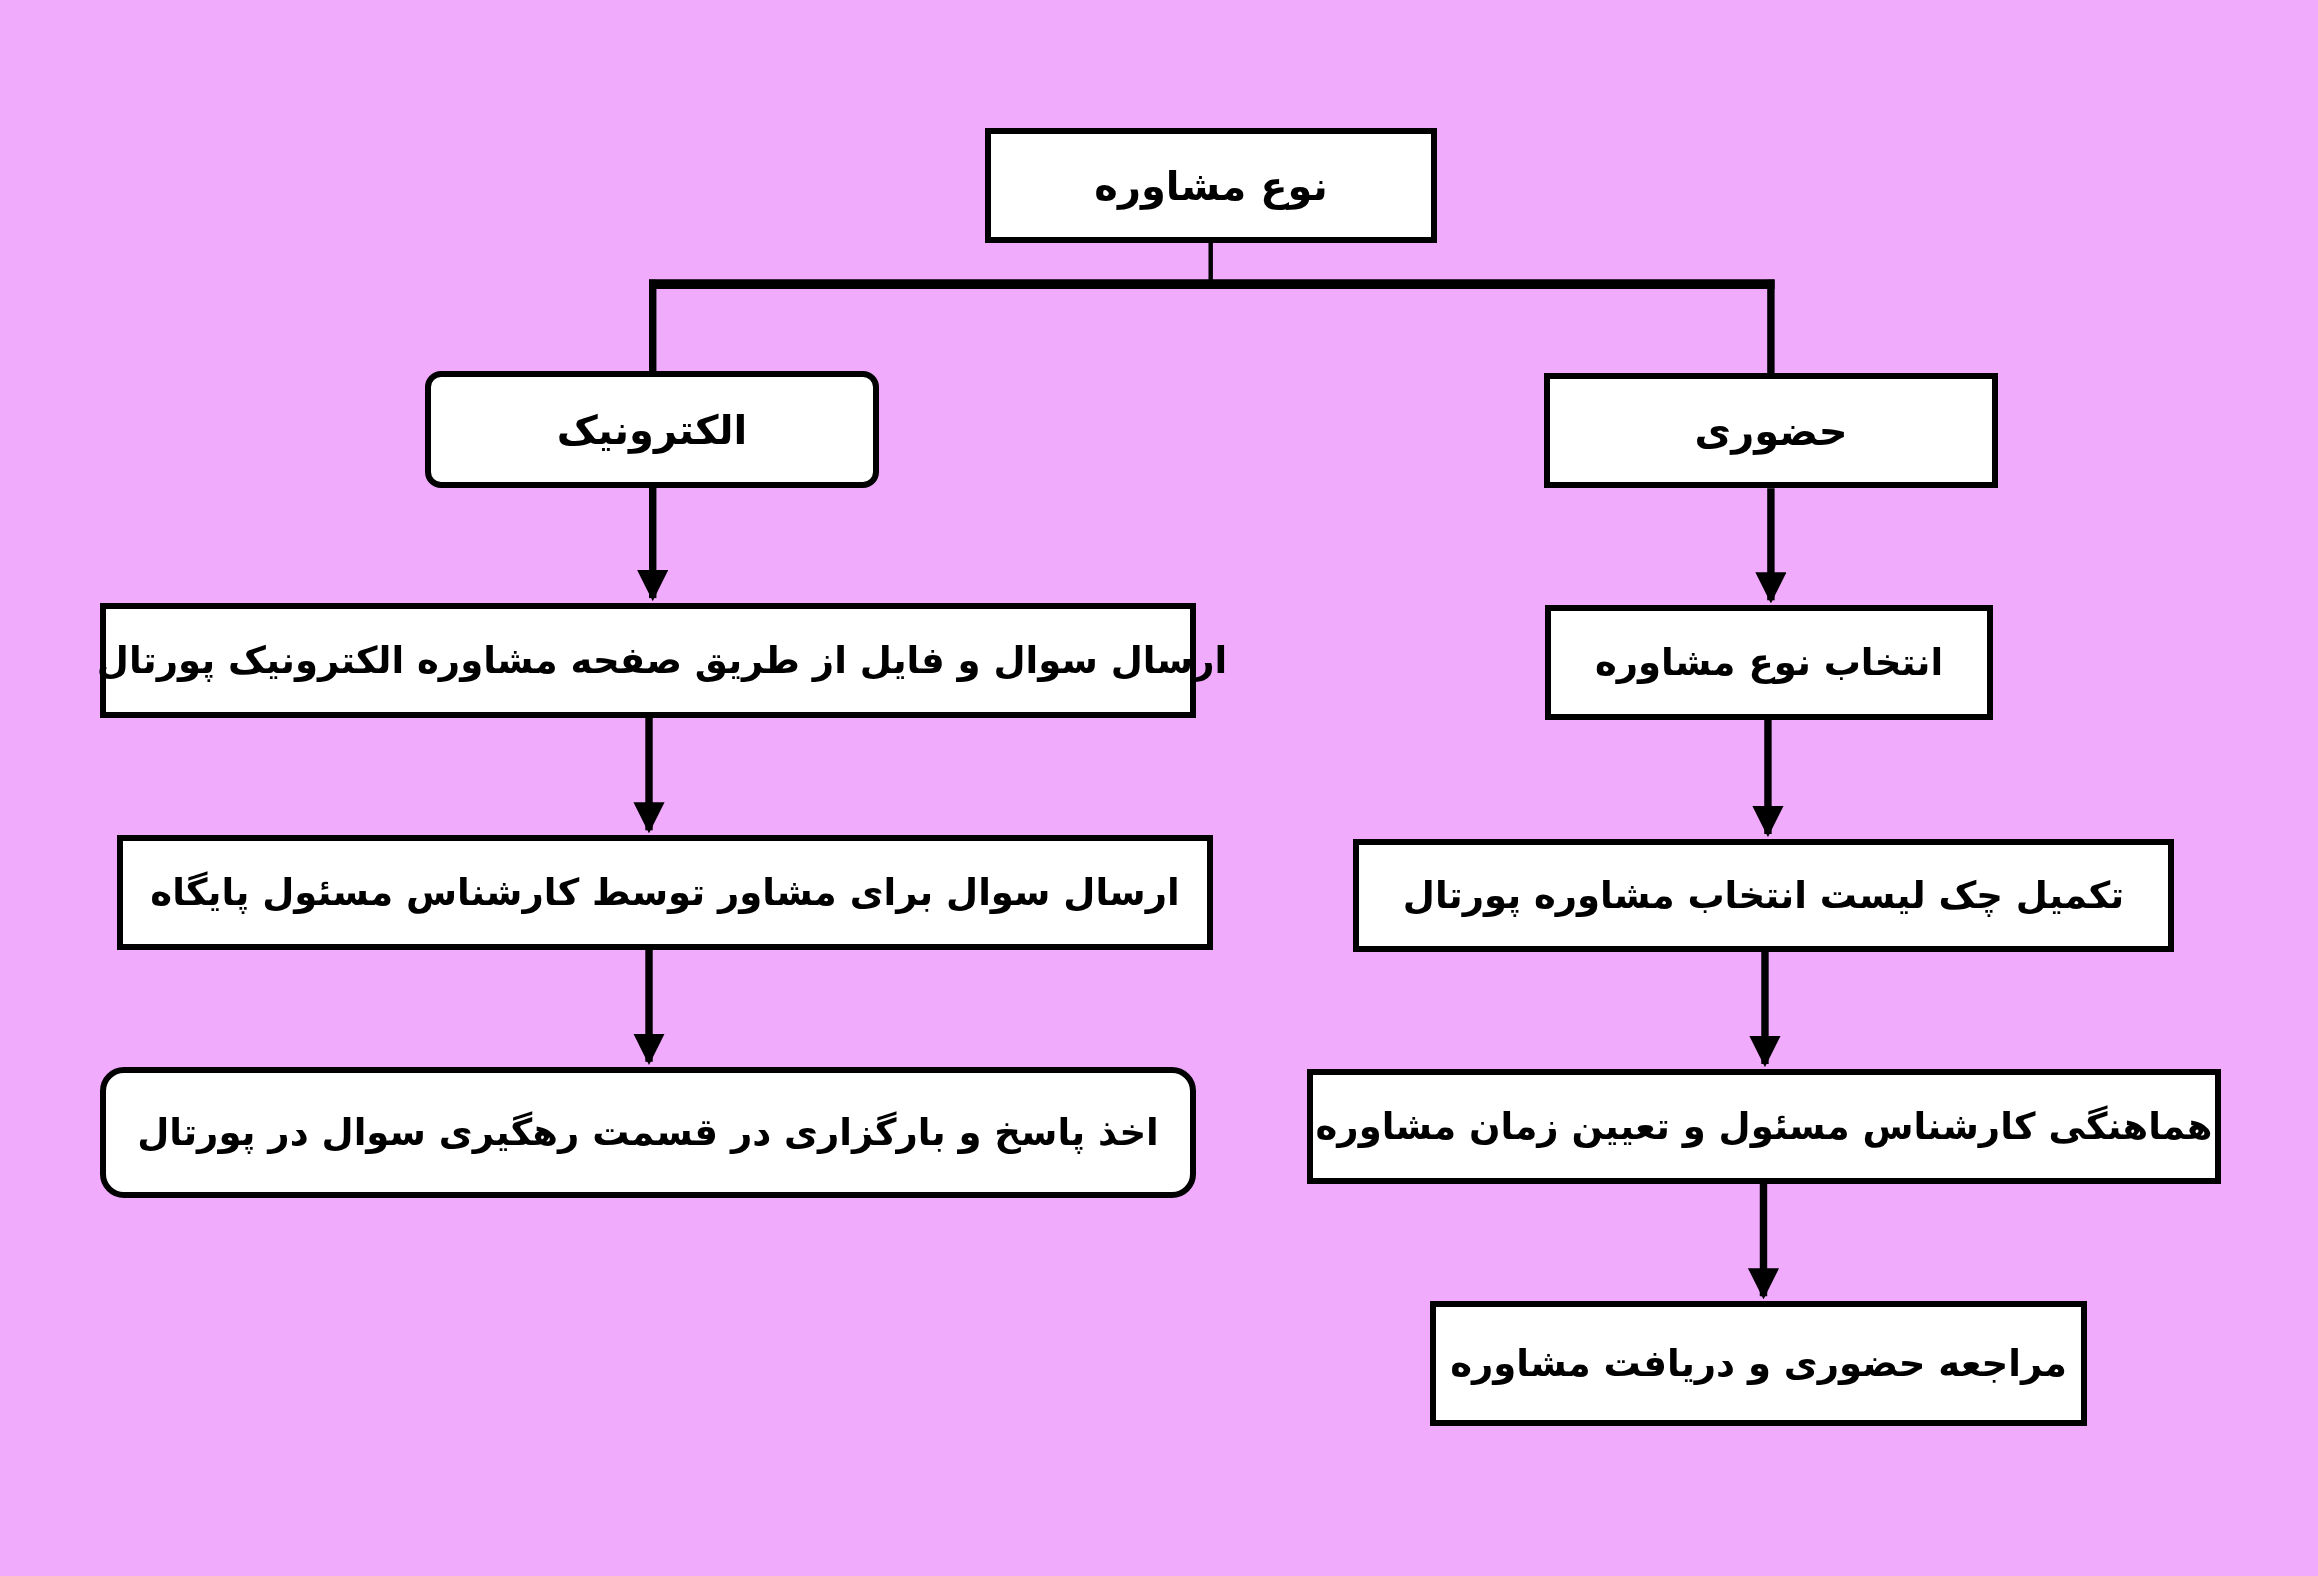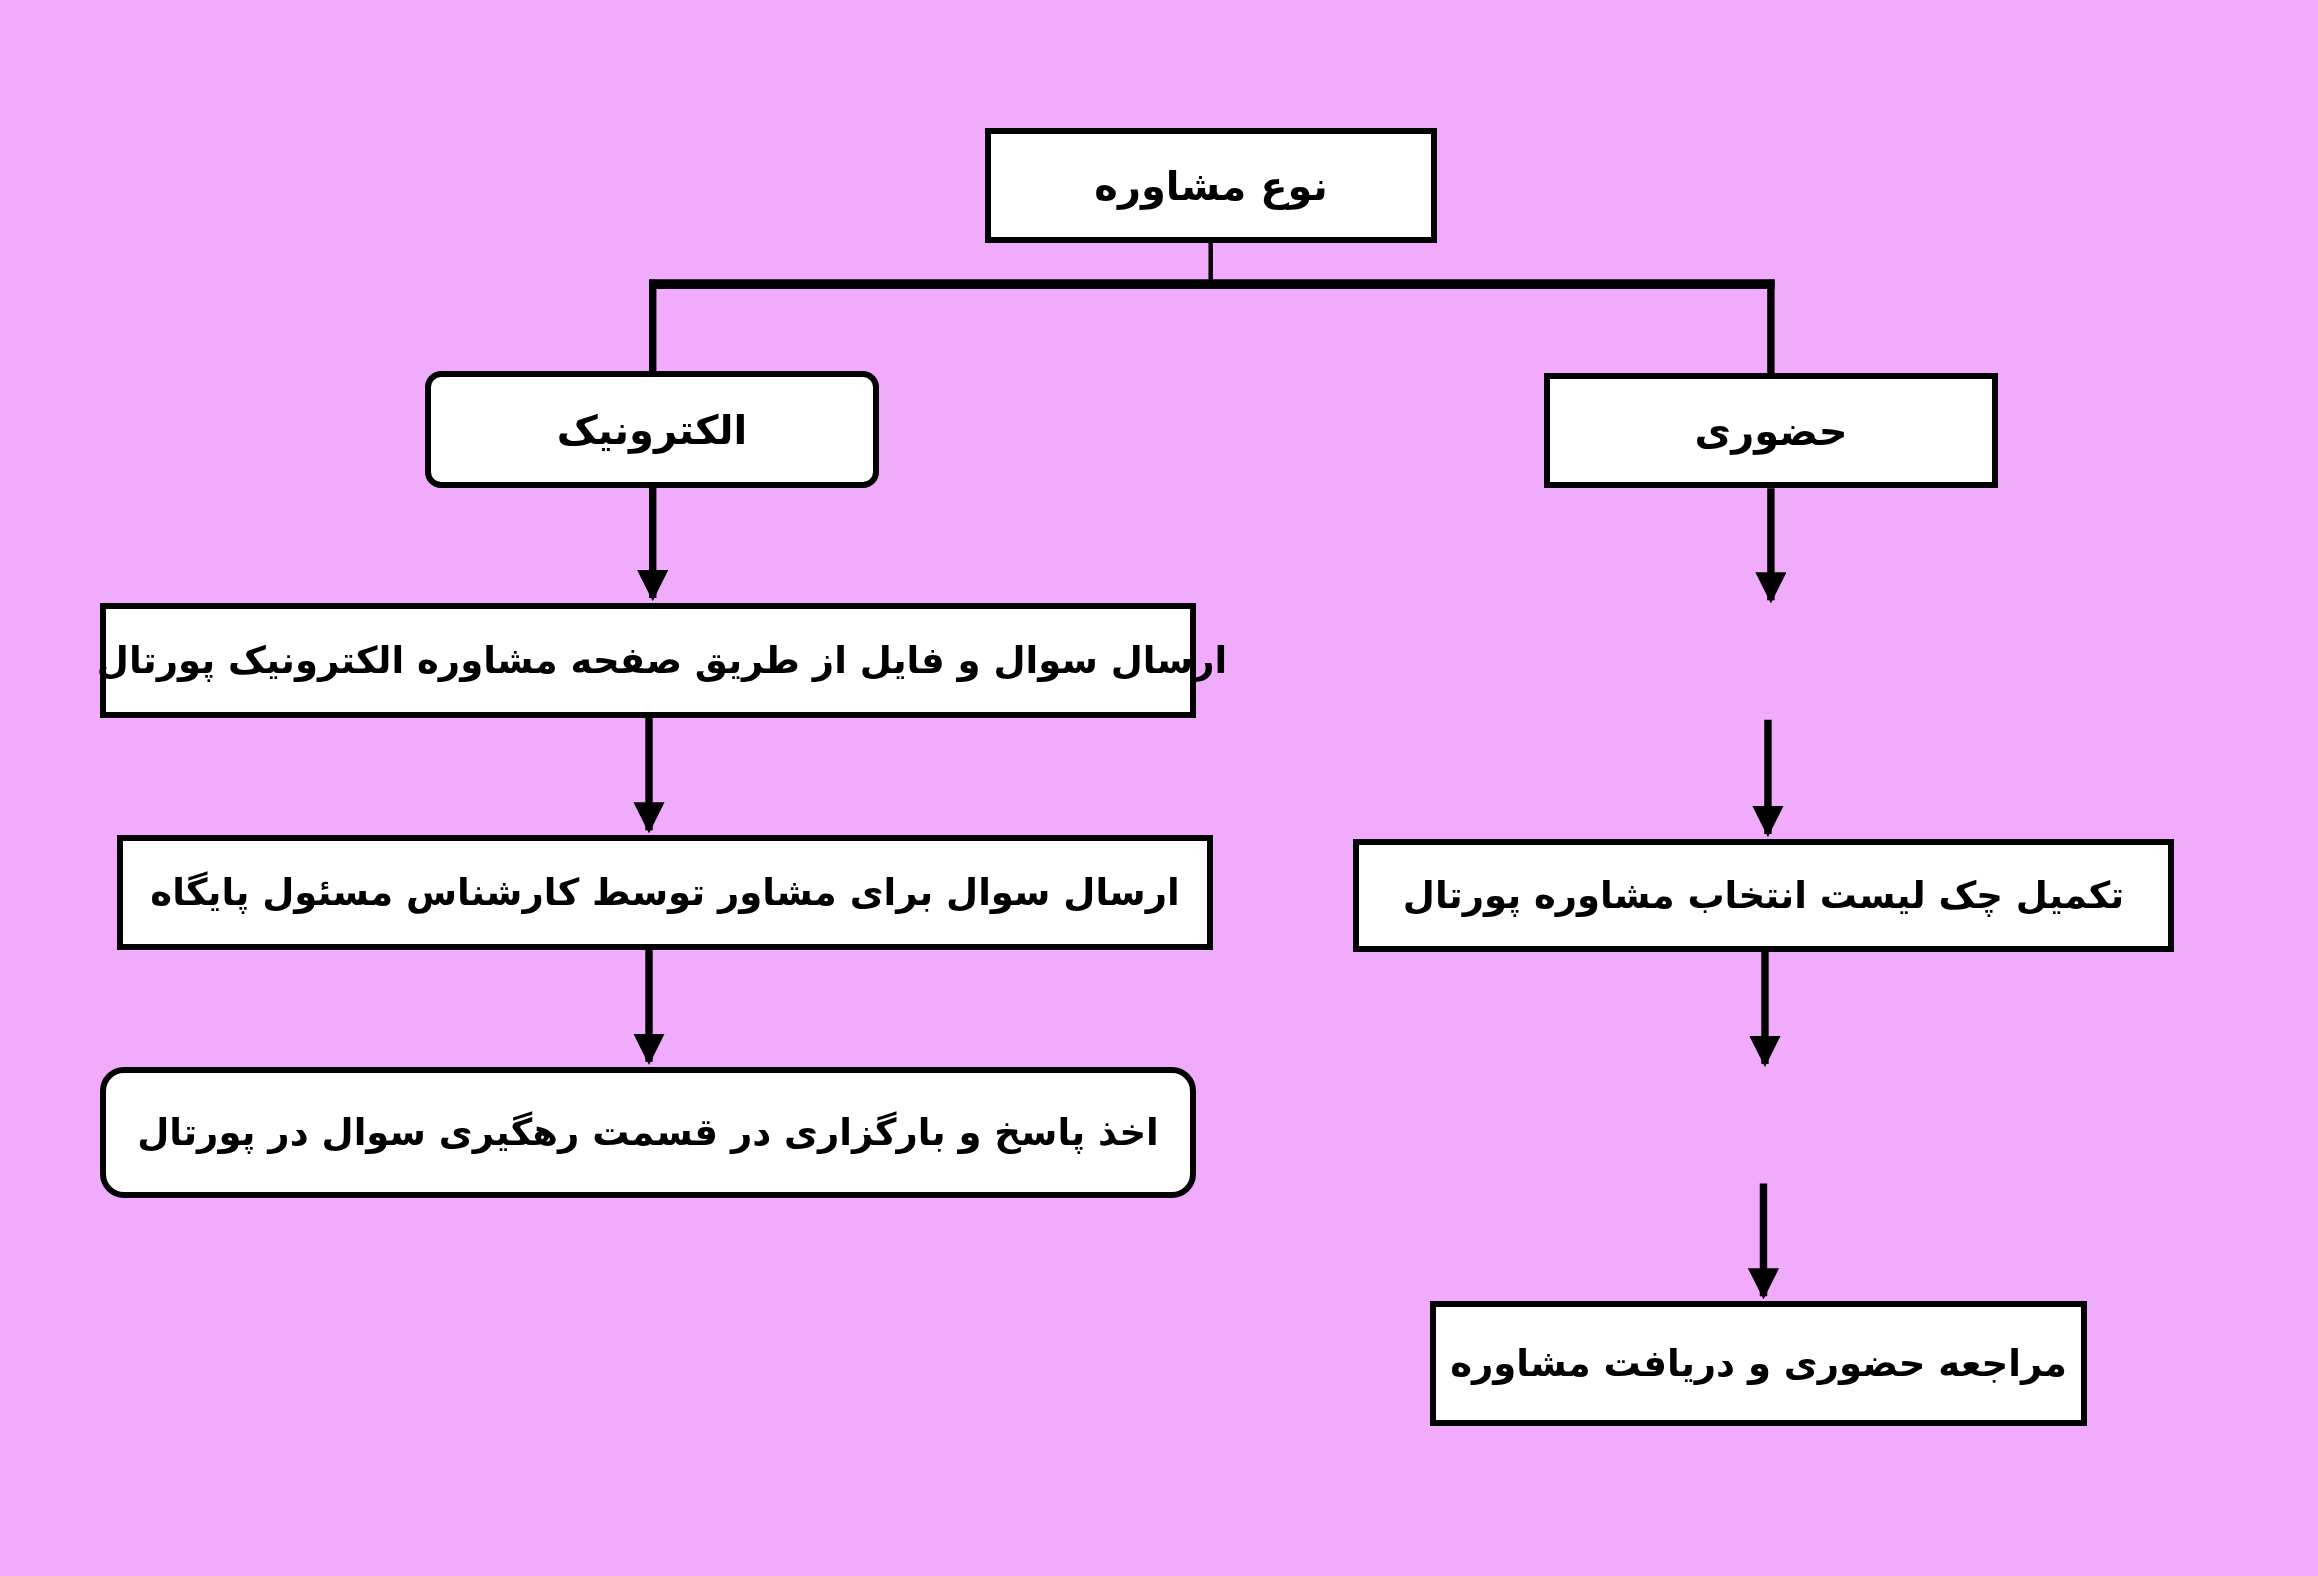--- a/index.html
+++ b/index.html
@@ -100,24 +100,30 @@
   </div>
 
   <div class="node" id="node-e2" dir="rtl">
     <span>ارسال سوال برای مشاور توسط کارشناس مسئول پایگاه</span>
   </div>
 
   <div class="node" id="node-e3" dir="rtl">
     <span>اخذ پاسخ و بارگزاری در قسمت رهگیری سوال در پورتال</span>
   </div>
 
+  <div class="node" id="node-p1" dir="rtl">
+    <span>انتخاب نوع مشاوره</span>
+  </div>
 
   <div class="node" id="node-p2" dir="rtl">
     <span>تکمیل چک لیست انتخاب مشاوره پورتال</span>
   </div>
 
+  <div class="node" id="node-p3" dir="rtl">
+    <span>هماهنگی کارشناس مسئول و تعیین زمان مشاوره</span>
+  </div>
 
   <div class="node" id="node-p4" dir="rtl">
     <span>مراجعه حضوری و دریافت مشاوره</span>
   </div>
 
 </div>
 
 
 </body></html>

